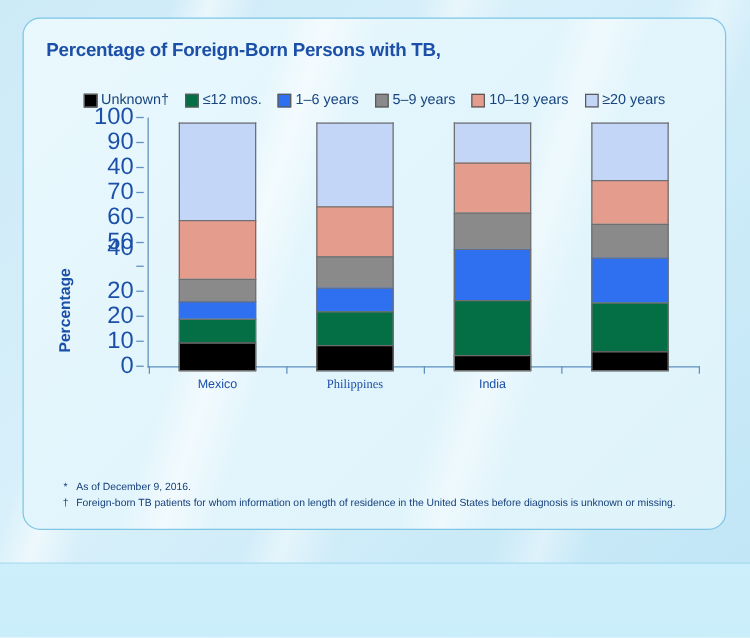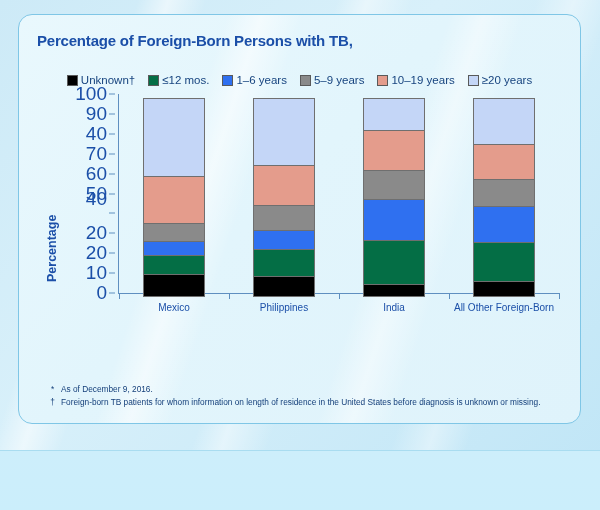--- a/index.html
+++ b/index.html
@@ -147,23 +147,22 @@
           <div class="seg" style="background: rgb(0, 0, 0); height: 15.92px;"></div>
           <div class="seg" style="background: rgb(4, 110, 69); height: 38.805px;"></div>
           <div class="seg" style="background: rgb(47, 112, 240); height: 35.82px;"></div>
           <div class="seg" style="background: rgb(138, 138, 138); height: 27.86px;"></div>
           <div class="seg" style="background: rgb(228, 156, 140); height: 34.825px;"></div>
           <div class="seg" style="background: rgb(196, 214, 247); height: 45.77px;"></div>
         </div>
       </div>
     <div class="xlabels" id="xlabels">
         <div class="xlabel" style="left: 0px; width: 110px;">Mexico</div>
-        <div class="xlabel" style="left: 110px; width: 110px;">Philippines</div>
+        <div class="xlabel" style="left: 110px; width: 110px; font-family: Liberation Serif, serif;">Philippines</div>
         <div class="xlabel" style="left: 220px; width: 110px;">India</div>
-        <div class="xlabel" style="left: 330px; width: 110px;">All Other Foreign-Born</div>
       </div>
   <div class="xtickmark" style="left: 100px;"></div>
       <div class="xtickmark" style="left: 210px;"></div>
       <div class="xtickmark" style="left: 320px;"></div>
       <div class="xtickmark" style="left: 430px;"></div>
       <div class="xtickmark" style="left: 540px;"></div>
     </div>
 
   <div class="footnotes" id="footnotes">
       <div class="fn">

